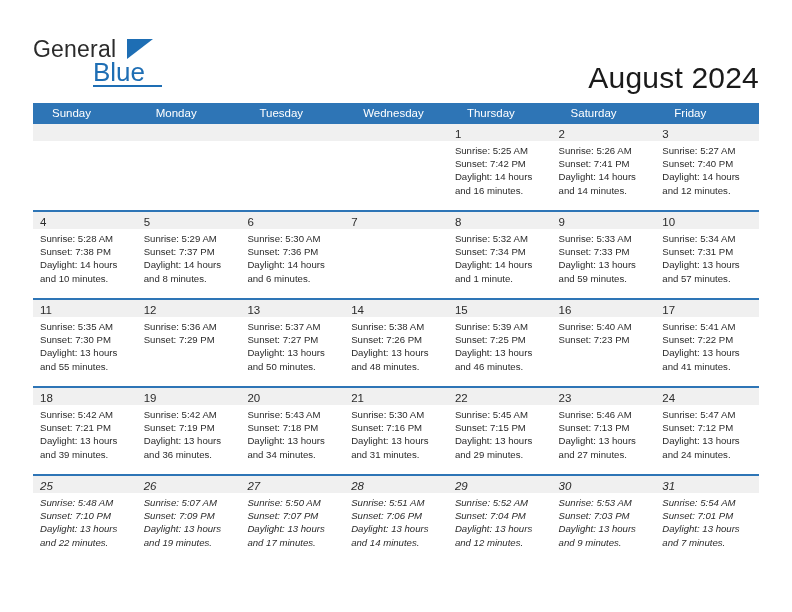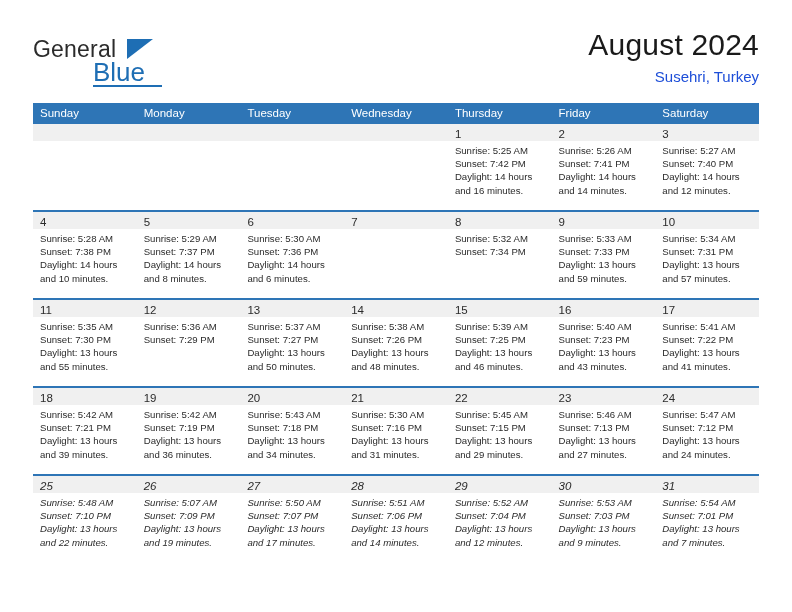--- a/index.html
+++ b/index.html
@@ -72,20 +72,21 @@
     right: 33px;
     top: 28px;
     text-align: right;
   }
   .cal-title {
     font-size: 30px;
     line-height: 34px;
     color: #1a1a1a;
     font-weight: normal;
     letter-spacing: .2px;
+    margin-top: 33px;
   }
   .cal-sub {
     margin-top: 6px;
     font-size: 15px;
     line-height: 18px;
     color: #1d4ed8;
   }
 
   
   .calendar {
@@ -97,21 +98,21 @@
   .dow-row {
     display: flex;
     background: #2e75b6;
     height: 21px;
   }
   .dow {
     flex: 1 1 0;
     color: #ffffff;
     font-size: 11.5px;
     line-height: 21px;
-    padding-left: 7px;
+    padding-left: 19px;
     box-sizing: border-box;
     white-space: nowrap;
   }
   .week {
     display: flex;
     border-bottom: 2px solid #2e75b6;
     height: 88px;
     box-sizing: border-box;
   }
   .week:last-child { border-bottom: none; font-style: italic; }
@@ -163,22 +164,22 @@
     </div>
   </div>
 
   <div class="calendar">
     <div class="dow-row" id="dow-row">
         <div class="dow">Sunday</div>
         <div class="dow">Monday</div>
         <div class="dow">Tuesday</div>
         <div class="dow">Wednesday</div>
         <div class="dow">Thursday</div>
+        <div class="dow">Saturday</div>
         <div class="dow">Friday</div>
-        <div class="dow">Saturday</div>
       </div>
     <div id="weeks-container">
         <div class="week">
           <div class="cell empty">
             <div class="numband"><span class="daynum"></span></div>
           </div>
           <div class="cell empty">
             <div class="numband"><span class="daynum"></span></div>
           </div>
           <div class="cell empty">
@@ -238,20 +239,21 @@
             </div>
           </div>
           <div class="cell">
             <div class="numband"><span class="daynum">7</span></div>
           </div>
           <div class="cell">
             <div class="numband"><span class="daynum">8</span></div>
             <div class="info">
               <div>Sunrise: 5:32 AM</div>
               <div>Sunset: 7:34 PM</div>
+              <div class="daylight">Daylight: 14 hours and 1 minute.</div>
             </div>
           </div>
           <div class="cell">
             <div class="numband"><span class="daynum">9</span></div>
             <div class="info">
               <div>Sunrise: 5:33 AM</div>
               <div>Sunset: 7:33 PM</div>
               <div class="daylight">Daylight: 13 hours and 59 minutes.</div>
             </div>
           </div>
@@ -302,21 +304,20 @@
               <div>Sunrise: 5:39 AM</div>
               <div>Sunset: 7:25 PM</div>
               <div class="daylight">Daylight: 13 hours and 46 minutes.</div>
             </div>
           </div>
           <div class="cell">
             <div class="numband"><span class="daynum">16</span></div>
             <div class="info">
               <div>Sunrise: 5:40 AM</div>
               <div>Sunset: 7:23 PM</div>
-              <div class="daylight">Daylight: 13 hours and 43 minutes.</div>
             </div>
           </div>
           <div class="cell">
             <div class="numband"><span class="daynum">17</span></div>
             <div class="info">
               <div>Sunrise: 5:41 AM</div>
               <div>Sunset: 7:22 PM</div>
               <div class="daylight">Daylight: 13 hours and 41 minutes.</div>
             </div>
           </div>

